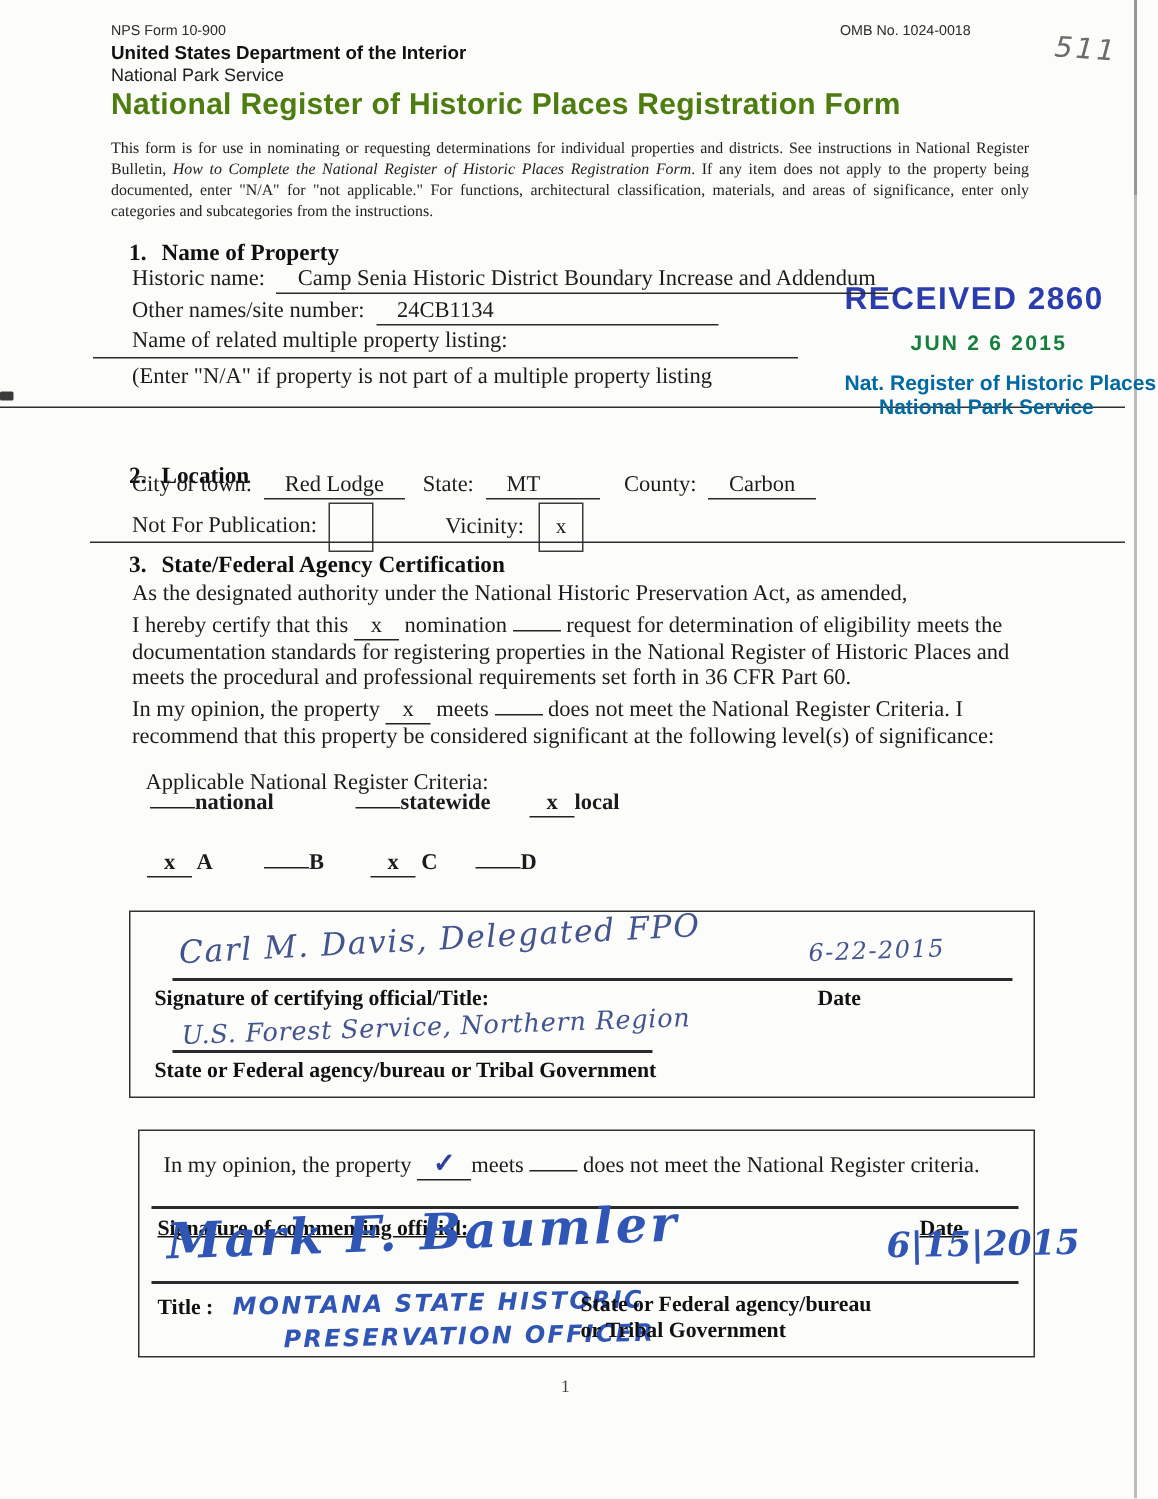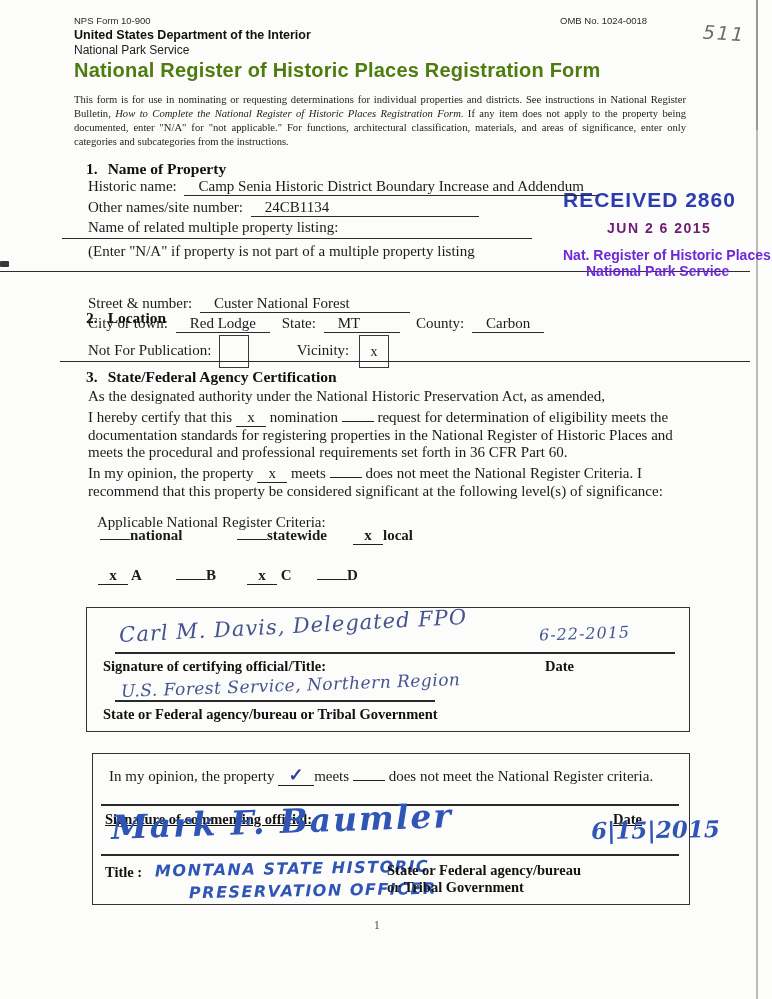--- a/index.html
+++ b/index.html
@@ -20,22 +20,22 @@
   .agency{font-size:12px;color:#222;}
   .doc-title{font-size:20px;font-weight:bold;color:#4d7c0f;letter-spacing:.2px;}
   .instr{font-size:10.6px;line-height:1.32;text-align:justify;color:#222;}
   
   .pencil{font-family:"DejaVu Sans", sans-serif;color:#6b6b6b;font-size:19px;font-style:italic;transform:rotate(4deg);letter-spacing:2px;}
   .hw{font-family:"DejaVu Serif", serif;font-style:italic;}
   .ink1{color:#44548f;}
   .ink2{color:#2f55b5;}
   
   .stamp-recv{font-family:"Liberation Sans", sans-serif;font-weight:bold;font-size:21px;color:#2b3dae;letter-spacing:1px;}
-  .stamp-date{font-family:"Liberation Sans", sans-serif;font-weight:bold;font-size:14px;color:#701a75;letter-spacing:1.5px;}
-  .stamp-org{font-family:"Liberation Sans", sans-serif;font-weight:bold;font-size:14px;color:#6d28d9;line-height:1.15;}
+  .stamp-date{font-family:"Liberation Sans", sans-serif;font-weight:bold;font-size:14px;color:#15803d;letter-spacing:1.5px;}
+  .stamp-org{font-family:"Liberation Sans", sans-serif;font-weight:bold;font-size:14px;color:#0369a1;line-height:1.15;}
   
   .sec-head{font-size:15.5px;font-weight:bold;color:#101010;}
   .sec-head .num{margin-right:10px;}
   .bodytxt{font-size:15px;color:#1b1b1b;}
   .bold{font-weight:bold;}
   .lbl{margin-right:4px;}
   .uval{border-bottom:1.4px solid #2a2a2a;padding:0 14px 1px 14px;white-space:nowrap;}
   .fill{display:inline-block;min-width:24px;text-align:center;border-bottom:1.6px solid #222;line-height:1.05;padding:0 3px;}
   .rule{border-top:1.8px solid #2e2e2e;height:0;}
   .thinline{background:#2a2a2a;height:2px;}
@@ -84,24 +84,20 @@
     <span class="uval" style="padding-right:150px;">24CB1134</span>
   </div>
   <div class="abs bodytxt" style="left:88px;top:219px;">Name of related multiple property listing:</div>
   <div class="abs" style="left:62px;top:238px;width:470px;border-bottom:1.6px solid #2a2a2a;"></div>
   <div class="abs bodytxt" style="left:88px;top:243px;">(Enter "N/A" if property is not part of a multiple property listing</div>
 
   <div class="abs rule" style="left:0px;top:271px;width:750px;z-index:1;"></div>
 
   <div class="abs sec-head" style="left:86px;top:277px;margin-top:32px;"><span class="num">2.</span><span>Location</span></div>
 
-  <div class="abs bodytxt" style="left:88px;top:295px;">
-    <span class="lbl">Street &amp; number:</span>
-    <span class="uval" style="padding-right:60px;">Custer National Forest</span>
-  </div>
   <div class="abs bodytxt" style="left:88px;top:315px;">
     <span class="lbl">City or town:</span>
     <span class="uval">Red Lodge</span>
     <span class="lbl" style="margin-left:8px;">State:</span>
     <span class="uval" style="padding-right:40px;">MT</span>
     <span class="lbl" style="margin-left:12px;">County:</span>
     <span class="uval">Carbon</span>
   </div>
   <div class="abs bodytxt" style="left:88px;top:335px;">
     <span>Not For Publication:</span>

